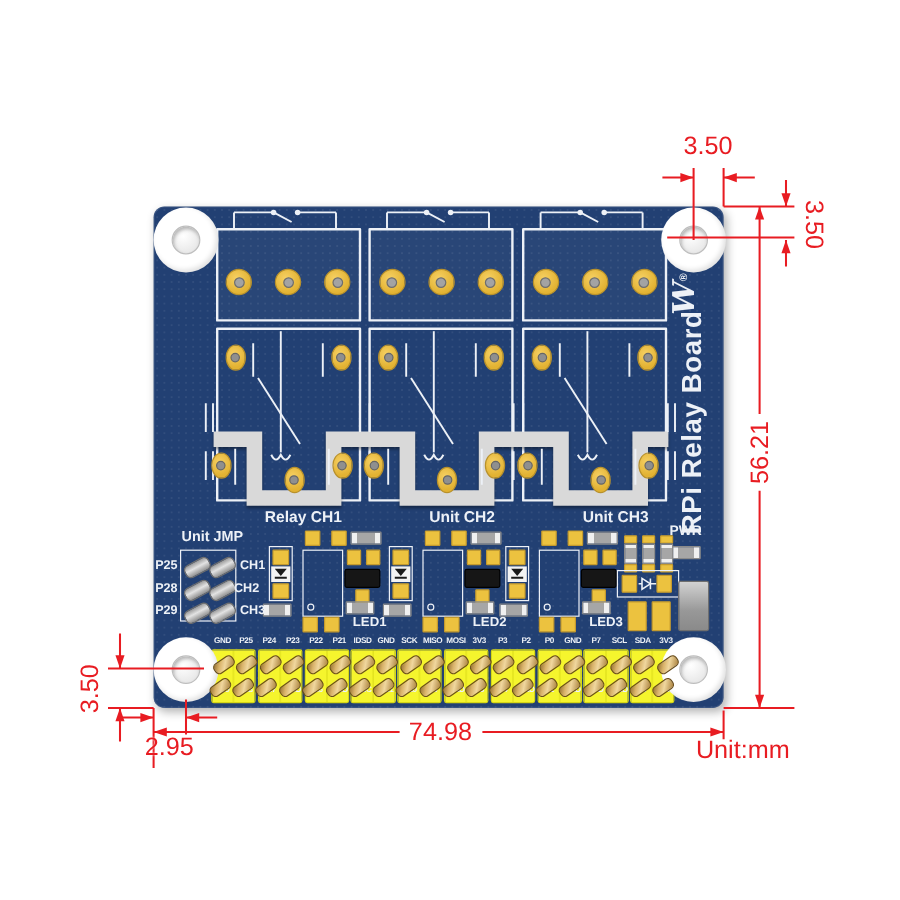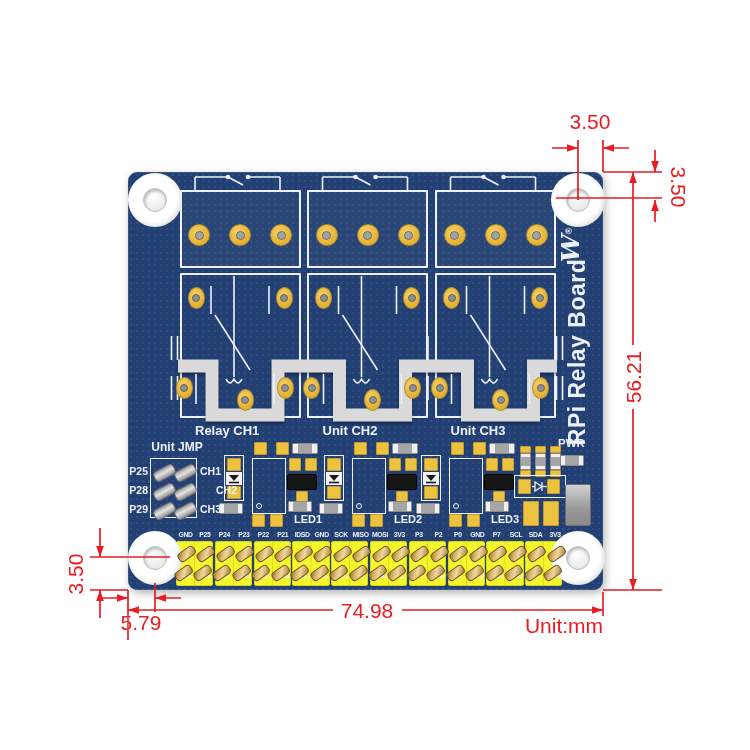--- a/index.html
+++ b/index.html
@@ -31,21 +31,21 @@
       border-radius:50%;background:#8f8f8f;border:1px solid #666;box-sizing:border-box;}
   .pad-sq{position:absolute;background:#ecc23f;border:1px solid #c49a2e;box-sizing:border-box;border-radius:1px;}
   
   .mhole{position:absolute;width:54px;height:54px;border-radius:50%;background:#ffffff;
       box-shadow:inset -2px -2px 4px rgba(0,0,0,.12);}
   .mhole .inner{position:absolute;left:50%;top:50%;width:24px;height:24px;margin:-12px 0 0 -12px;
       border-radius:50%;background:radial-gradient(circle at 40% 35%,#ffffff,#e8e8e8 75%,#cfcfcf);
       border:1px solid #bdbdbd;box-sizing:border-box;box-shadow:inset 1px 2px 3px rgba(0,0,0,.25);}
   
   .silktxt{position:absolute;color:var(--silk,#edf1f7);font-weight:bold;white-space:nowrap;}
-  .ch-label{font-size:13px;width:90px;text-align:left;}
+  .ch-label{font-size:13px;width:90px;text-align:right;}
   .pinlbl{position:absolute;width:20px;text-align:center;font-size:6.8px;letter-spacing:-0.3px;
           color:var(--silk,#edf1f7);font-weight:bold;white-space:nowrap;}
   
   .hseg{position:absolute;height:45px;border:1px solid #d6d614;box-sizing:border-box;border-radius:2px;
         background:linear-gradient(90deg,#f5f52d 47%, #dede1c 50%, #f5f52d 53%);}
   .pin{position:absolute;width:17px;height:7.5px;border-radius:4px;
        background:linear-gradient(135deg,#8f6a2e,#d9b36a 30%,#f0d79e 55%,#a67c38);
        border:0.5px solid #6b4f1e;transform:rotate(-35deg);}
   
   .jcap{position:absolute;width:21px;height:10px;border-radius:5px;
@@ -300,21 +300,21 @@
       <div class="bigcap" style="left: 565px; top: 484px;"></div>
       <div class="res-h" style="left: 560px; top: 455px; width: 24px;"></div>
       <div class="wrect" style="left: 150px; top: 458px; width: 47px; height: 60px;"></div>
       <div class="jcap" style="left: 153px; top: 467px;"></div>
       <div class="jcap" style="left: 174px; top: 467px;"></div>
       <div class="silktxt" style="left: 118px; top: 465px; width: 30px; text-align: right; font-size: 10.5px;">P25</div>
       <div class="silktxt" style="left: 200px; top: 465px; font-size: 10.5px;">CH1</div>
       <div class="jcap" style="left: 153px; top: 486px;"></div>
       <div class="jcap" style="left: 174px; top: 486px;"></div>
       <div class="silktxt" style="left: 118px; top: 484px; width: 30px; text-align: right; font-size: 10.5px;">P28</div>
-      <div class="silktxt" style="left: 216px; top: 484px; font-size: 10.5px;">CH2</div>
+      <div class="silktxt" style="left: 195px; top: 484px; font-size: 10.5px;">CH2</div>
       <div class="jcap" style="left: 153px; top: 505px;"></div>
       <div class="jcap" style="left: 174px; top: 505px;"></div>
       <div class="silktxt" style="left: 118px; top: 503px; width: 30px; text-align: right; font-size: 10.5px;">P29</div>
       <div class="silktxt" style="left: 200px; top: 503px; font-size: 10.5px;">CH3</div>
       <div class="hseg" style="left: 176px; top: 541px; width: 37.2px;"></div>
       <div class="hseg" style="left: 214.8px; top: 541px; width: 37.2px;"></div>
       <div class="hseg" style="left: 253.6px; top: 541px; width: 37.2px;"></div>
       <div class="hseg" style="left: 292.4px; top: 541px; width: 37.2px;"></div>
       <div class="hseg" style="left: 331.2px; top: 541px; width: 37.2px;"></div>
       <div class="hseg" style="left: 370px; top: 541px; width: 37.2px;"></div>
@@ -434,16 +434,16 @@
       <polygon points="155,598 166,594.2 166,601.8" fill="#e81c22"></polygon>
       <path d="M128,610 H333 M402,610 H603 M603,592 V616" stroke="#e81c22" stroke-width="1.7" fill="none"></path>
       <polygon points="128,610 139,606.2 139,613.8" fill="#e81c22"></polygon>
       <polygon points="603,610 592,606.2 592,613.8" fill="#e81c22"></polygon>
     </svg>
 
   <div class="dim c" style="left:590px;top:122px;">3.50</div>
   <div class="dim rot90" style="left:678px;top:187px;">3.50</div>
   <div class="dim rotm90" style="left:634px;top:377px;">56.21</div>
   <div class="dim rotm90" style="left:76px;top:574px;">3.50</div>
-  <div class="dim c" style="left:141px;top:623px;">5.79</div>
+  <div class="dim c" style="left:141px;top:623px;">2.95</div>
   <div class="dim c" style="left:367px;top:611px;">74.98</div>
-  <div class="dim c" style="left:564px;top:626px;">Unit:mm</div>
+  <div class="dim c" style="left:619px;top:626px;">Unit:mm</div>
 </div>
 
 </body></html>

